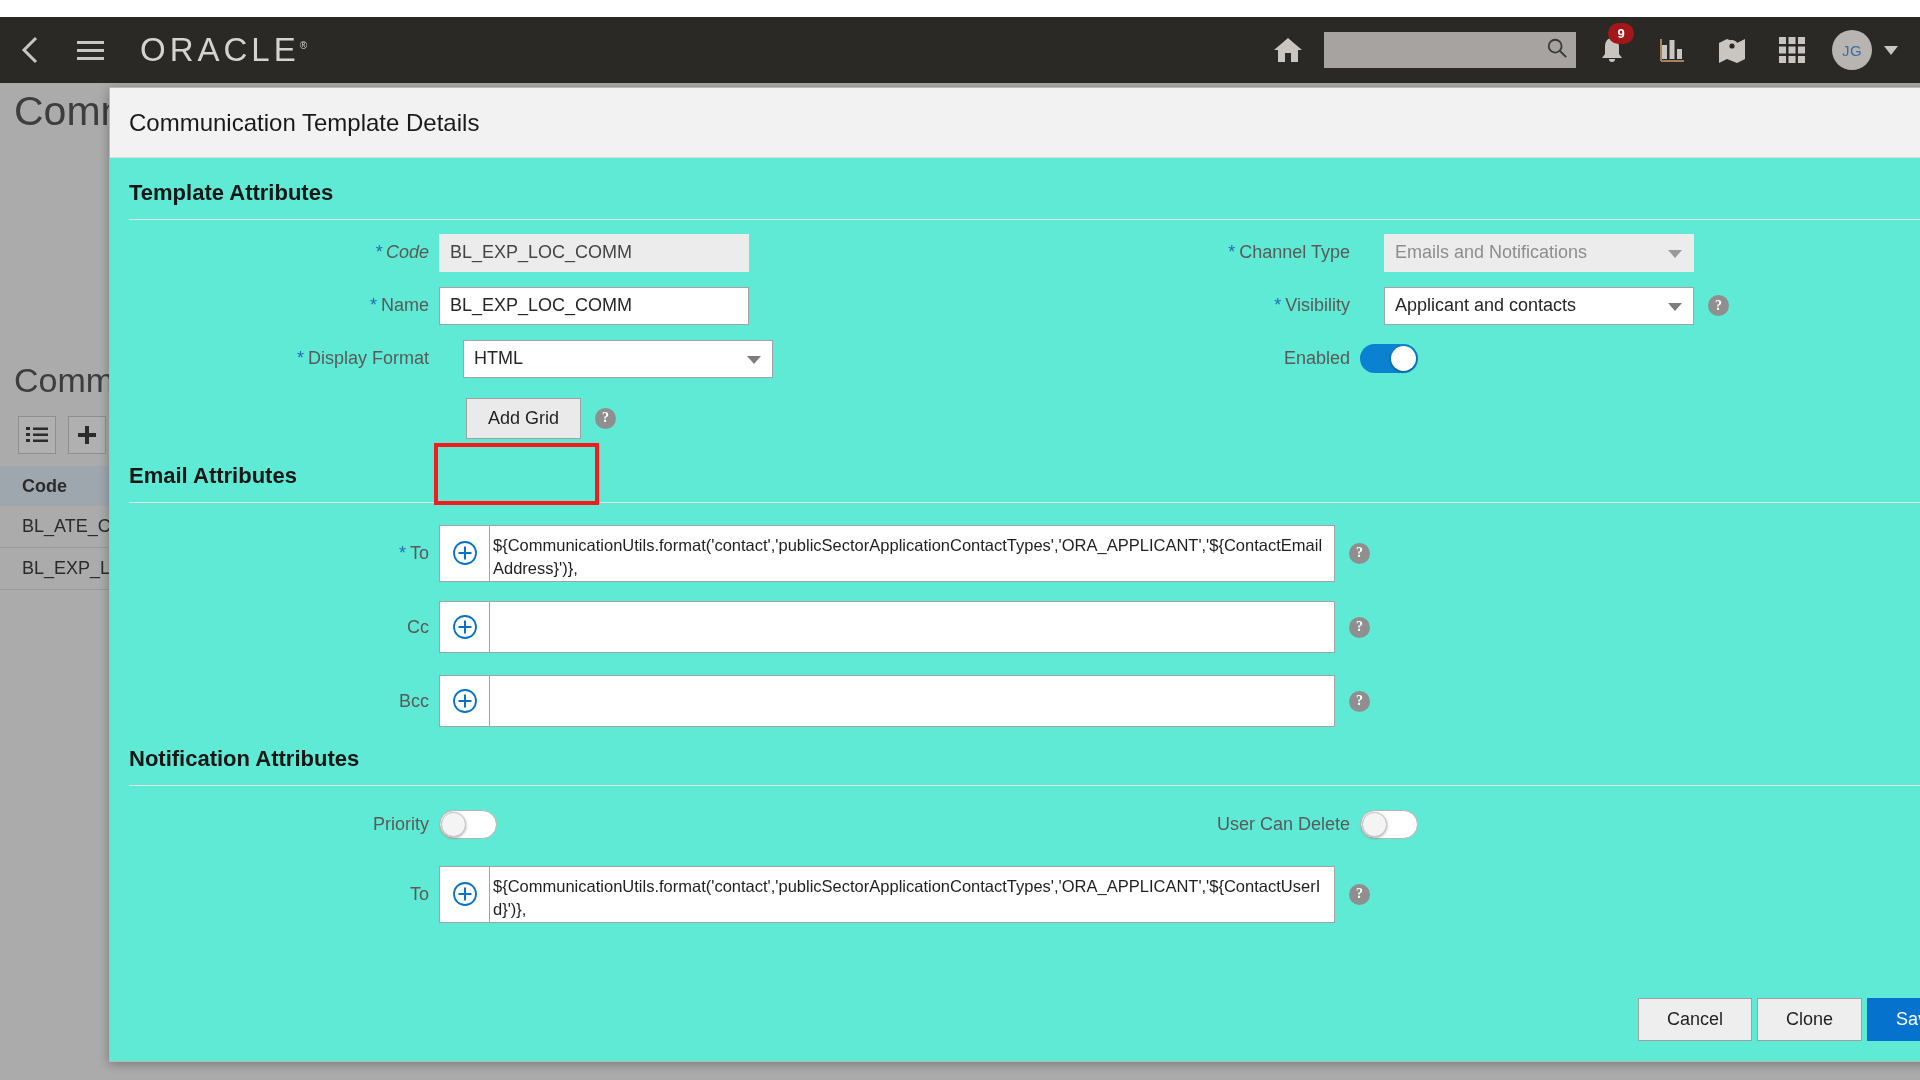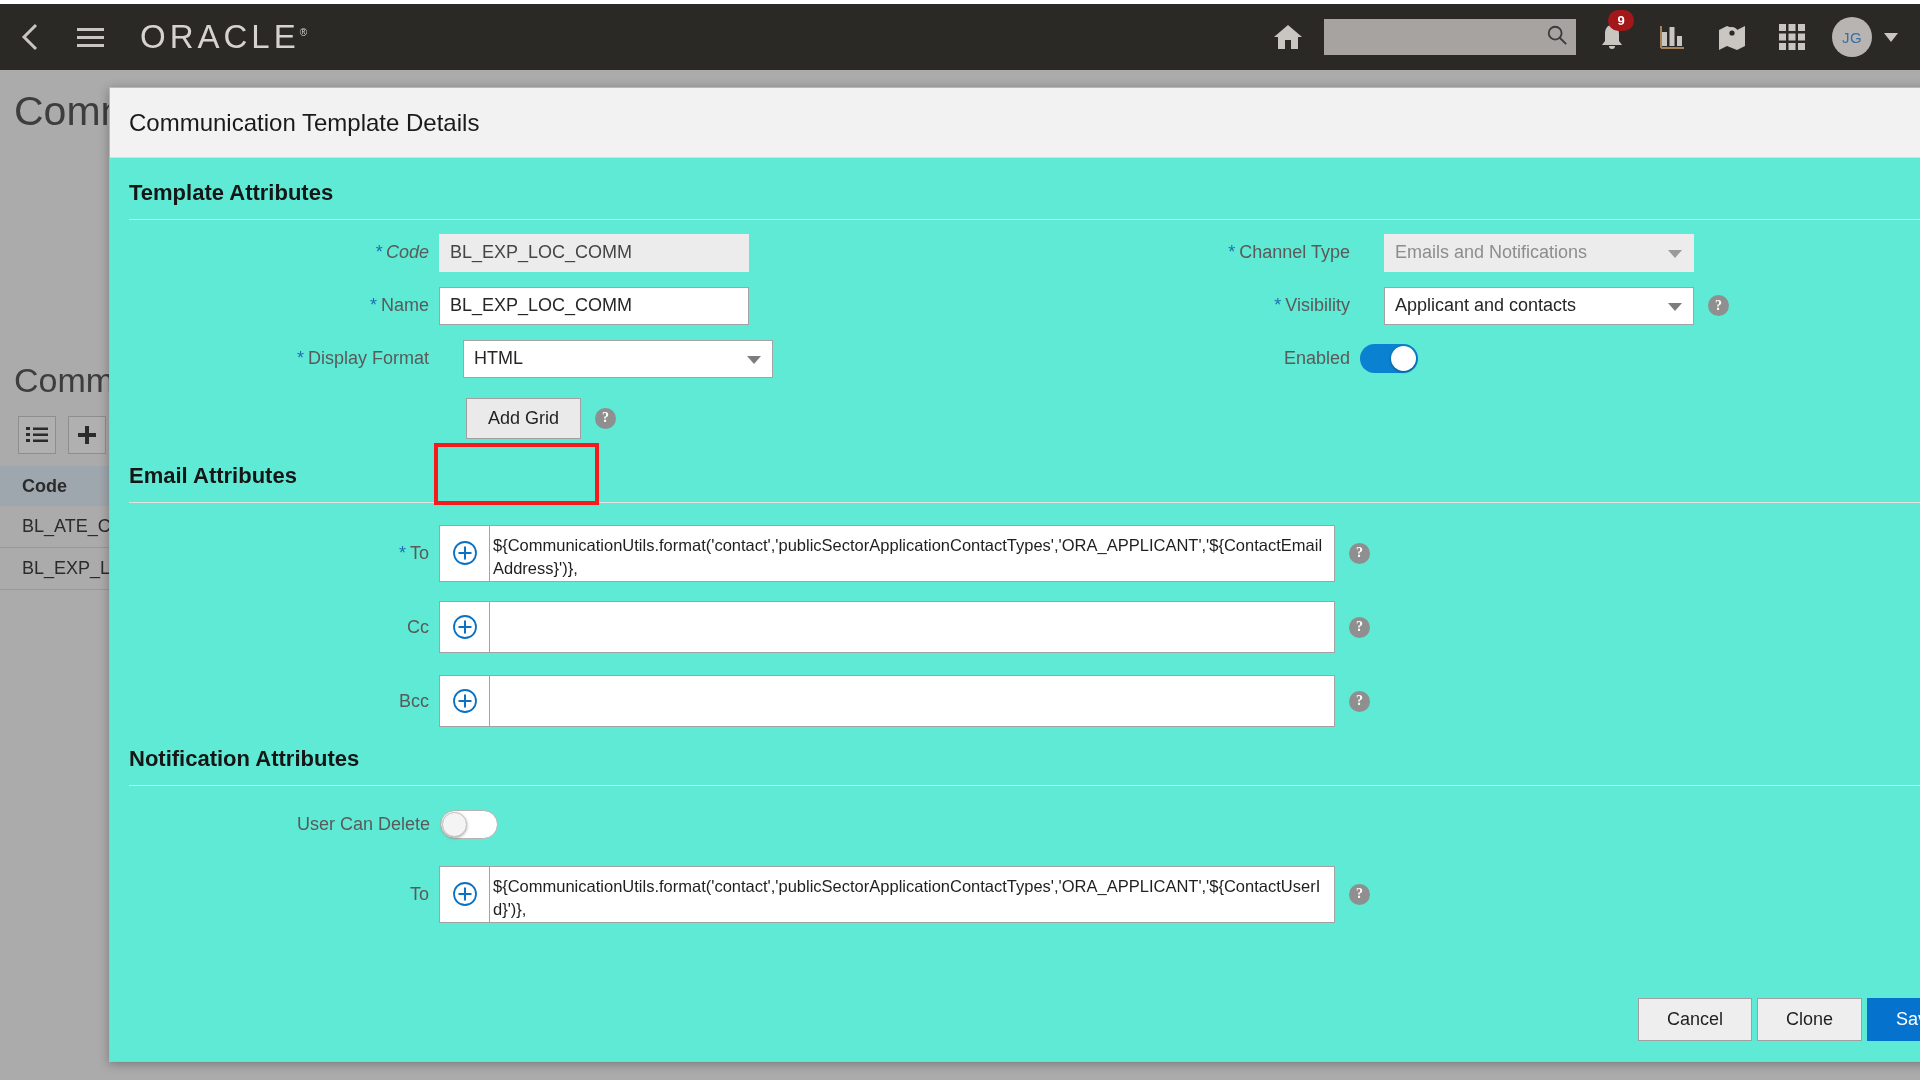--- a/index.html
+++ b/index.html
@@ -5,21 +5,21 @@
   * { box-sizing: border-box; margin: 0; padding: 0; }
   html, body {
     width: 1920px; height: 1080px;
     font-family: "Liberation Sans", sans-serif;
     overflow: hidden;
     background: #ffffff;
   }
 
   
   .global-header {
-    position: absolute; top: 4px; left: 0;
+    position: absolute; top: 17px; left: 0;
     width: 1920px; height: 66px;
     background: #2b2926;
     display: flex; align-items: center;
   }
   .hdr-back {
     width: 62px; height: 66px;
     display: flex; align-items: center; justify-content: center;
     cursor: pointer;
   }
   .hdr-back svg { display: block; }
@@ -562,20 +562,28 @@
         </div>
         <span class="help-icon">?</span>
       </div>
     </div>
 
     <div class="section-title" style="padding-top:8px;">Notification Attributes</div>
     <div class="section-rule"></div>
 
     <div class="form-grid" style="margin-top:12px;">
       <div class="field-row">
+        <div class="field-label" style="width:310px;">
+          <span>Priority</span>
+        </div>
+        <div class="switch off">
+            <span class="knob"></span>
+          </div>
+      </div>
+      <div class="field-row">
         <div class="field-label" style="width:311px;">
           <span>User Can Delete</span>
         </div>
         <div class="switch off">
             <span class="knob"></span>
           </div>
       </div>
     </div>
 
     <div class="field-row" style="height:86px;align-items:center;">

